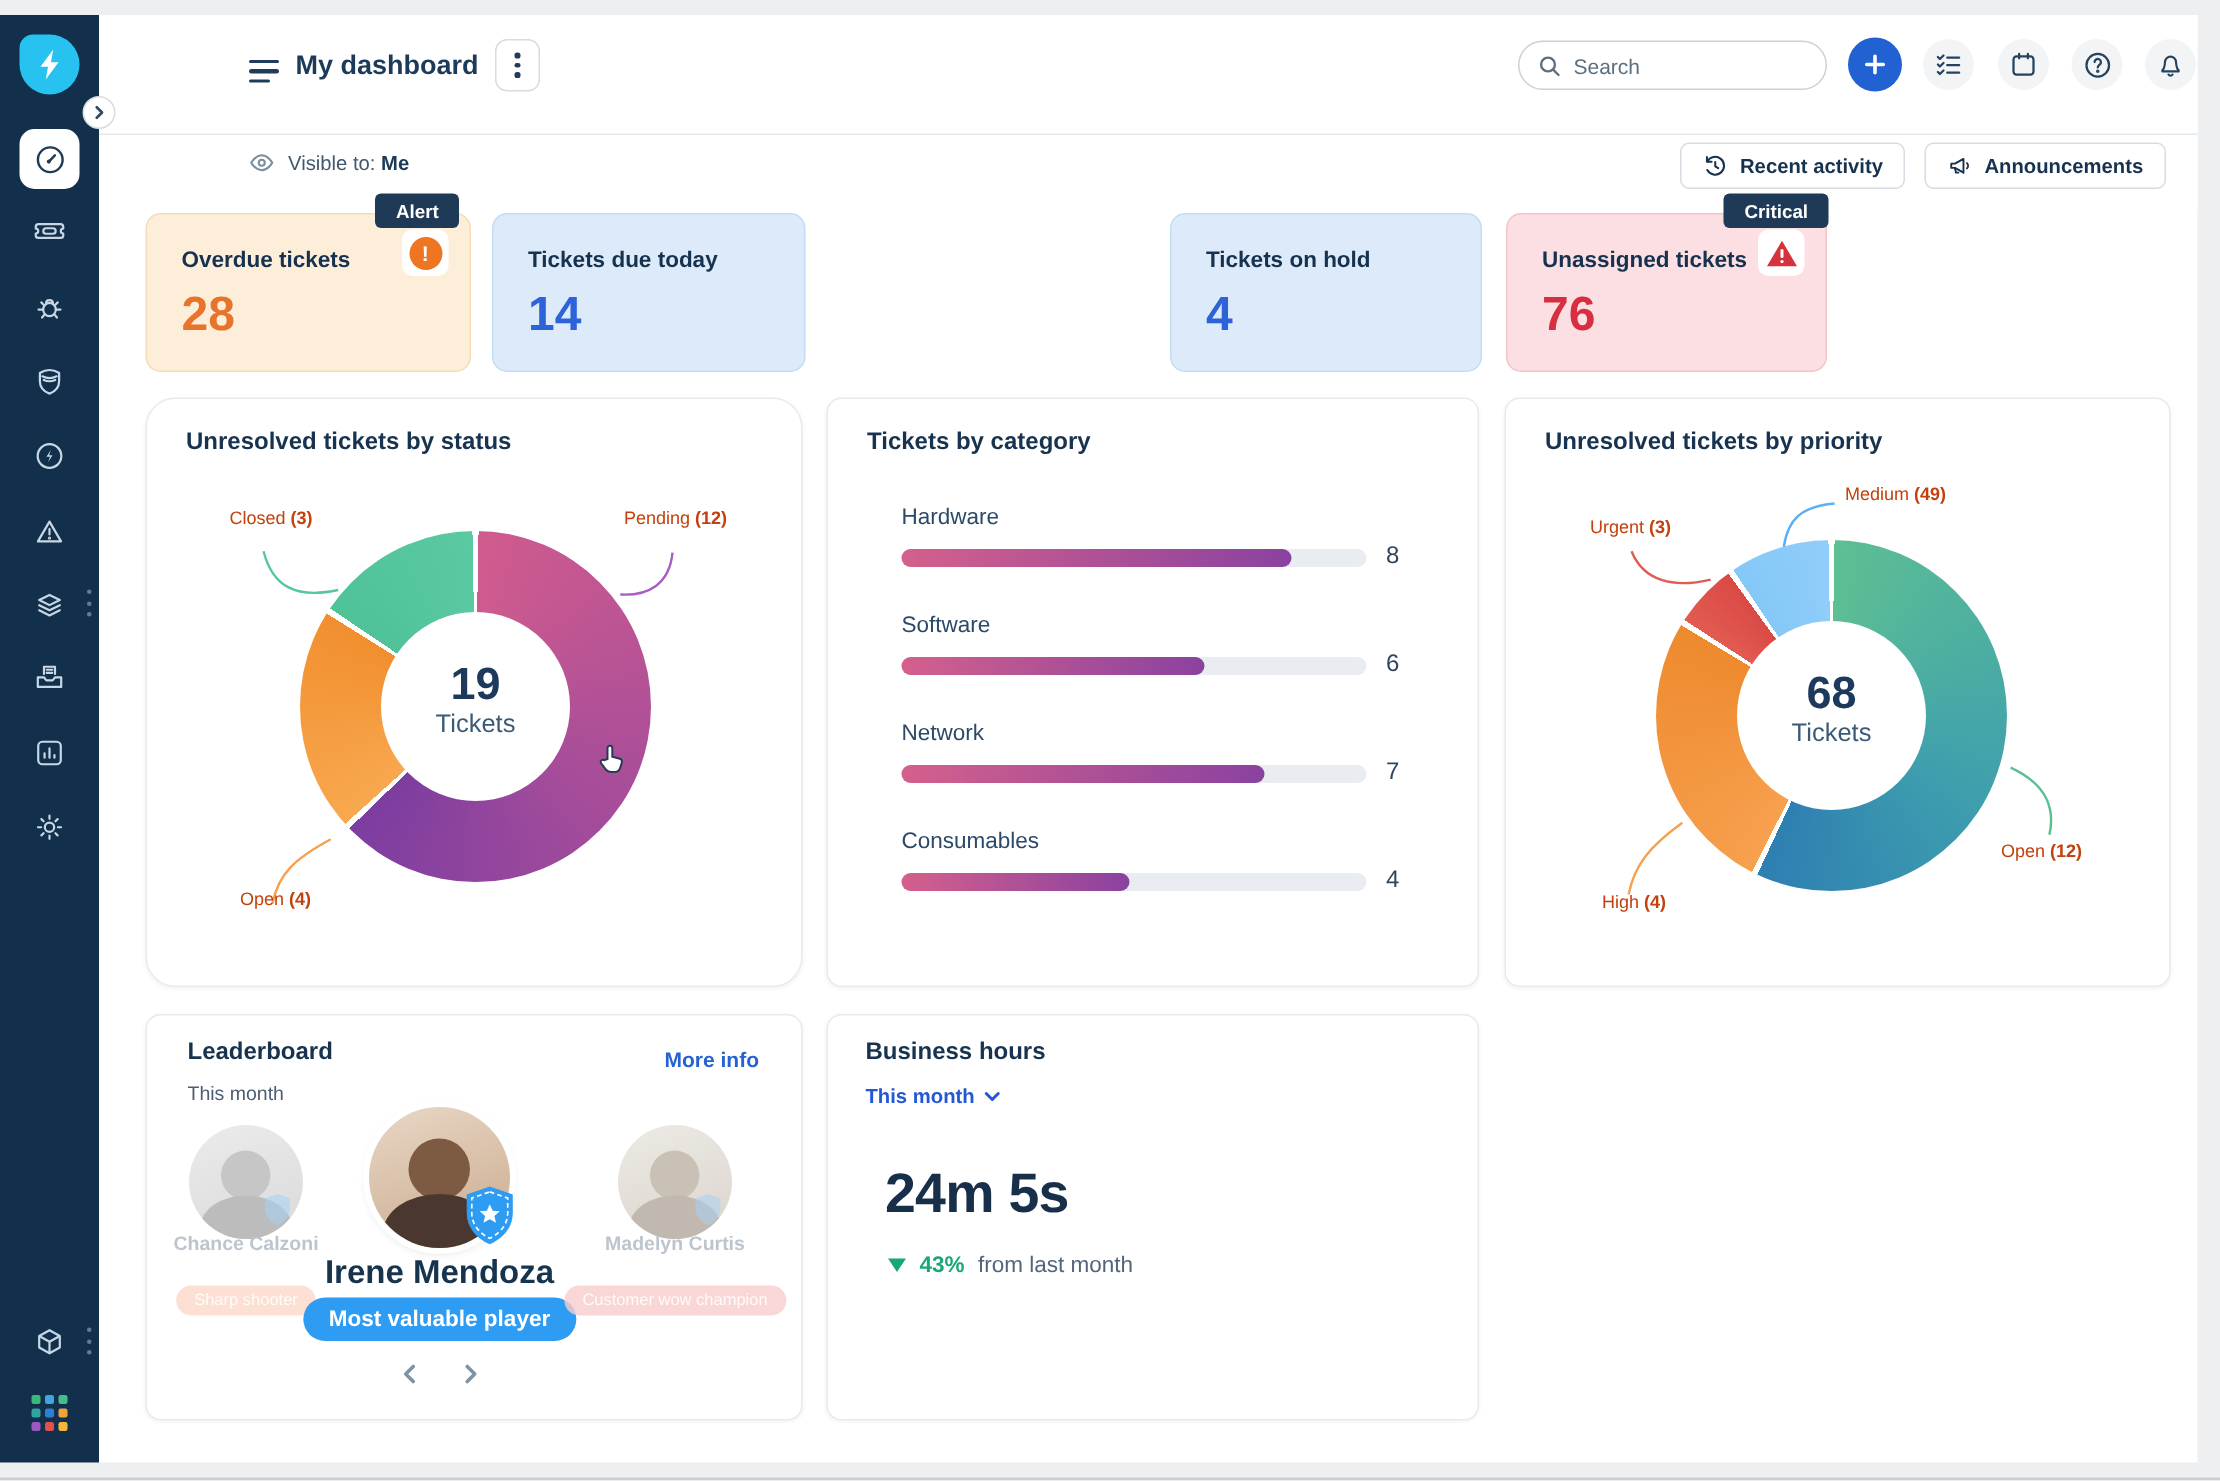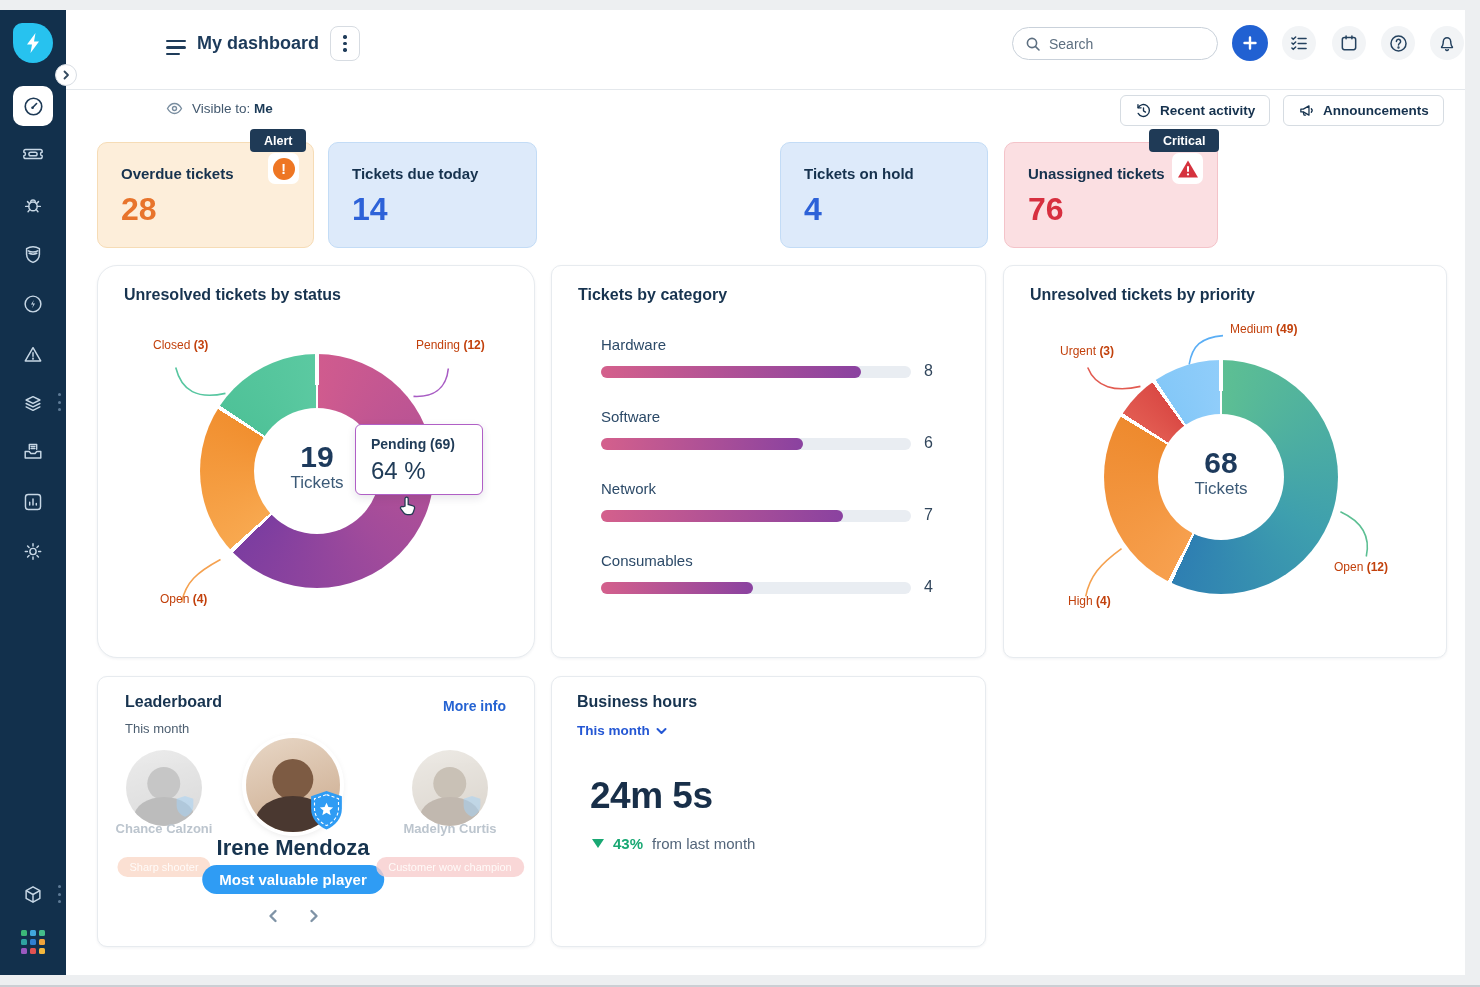--- a/index.html
+++ b/index.html
@@ -351,24 +351,20 @@
     </svg>
     <div class="slice-label" style="left:55px; top:72px;">
       <span>Closed</span> <b>(3)</b>
     </div>
     <div class="slice-label" style="left:318px; top:72px;">
       <span>Pending</span> <b>(12)</b>
     </div>
     <div class="slice-label" style="left:62px; top:326px;">
       <span>Open</span> <b>(4)</b>
     </div>
-    <div class="chart-tip" style="left:257px; top:158px;">
-      <div class="tt">Pending (69)</div>
-      <div class="tv">64 %</div>
-    </div>
     <svg class="abs" style="left:298px; top:228px; z-index:4;" width="24" height="26" viewBox="0 0 24 26">
       <path d="M9 12V4.8a1.6 1.6 0 013.2 0v5.7l5 1.3c.9.2 1.4 1 1.4 1.9 0 .4 0 .8-.2 1.2l-1.2 3.6a3.1 3.1 0 01-3 2.1h-3a4.2 4.2 0 01-3.4-1.7l-3-4a1.5 1.5 0 012.1-2.1z" fill="#fff" stroke="#243a52" stroke-width="1.3"></path>
     </svg>
   </section>
 
   <section class="card" style="left:551px; top:255px; width:435px; height:393px;">
     <div class="card-title">Tickets by category</div>
 
     <div class="bar-group-label" style="top:70px">Hardware</div>
     <div class="bar-track" style="top:100px">

